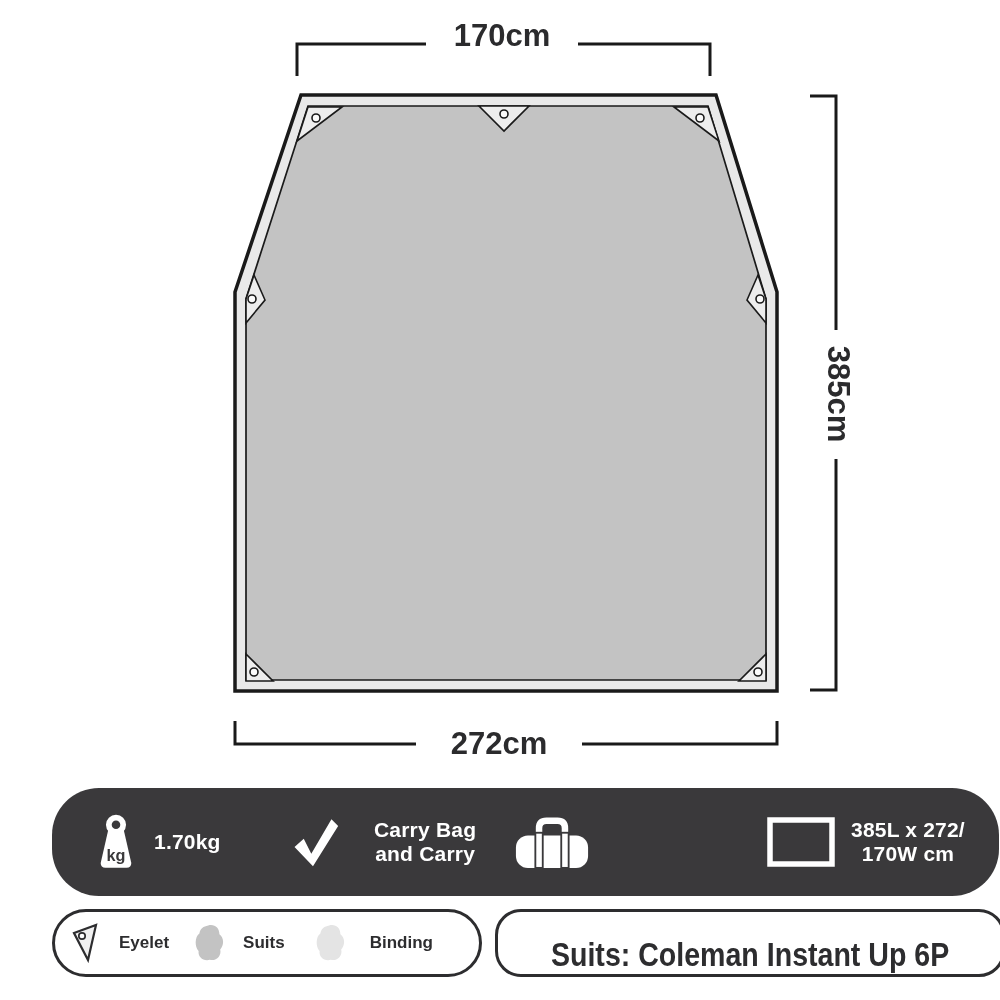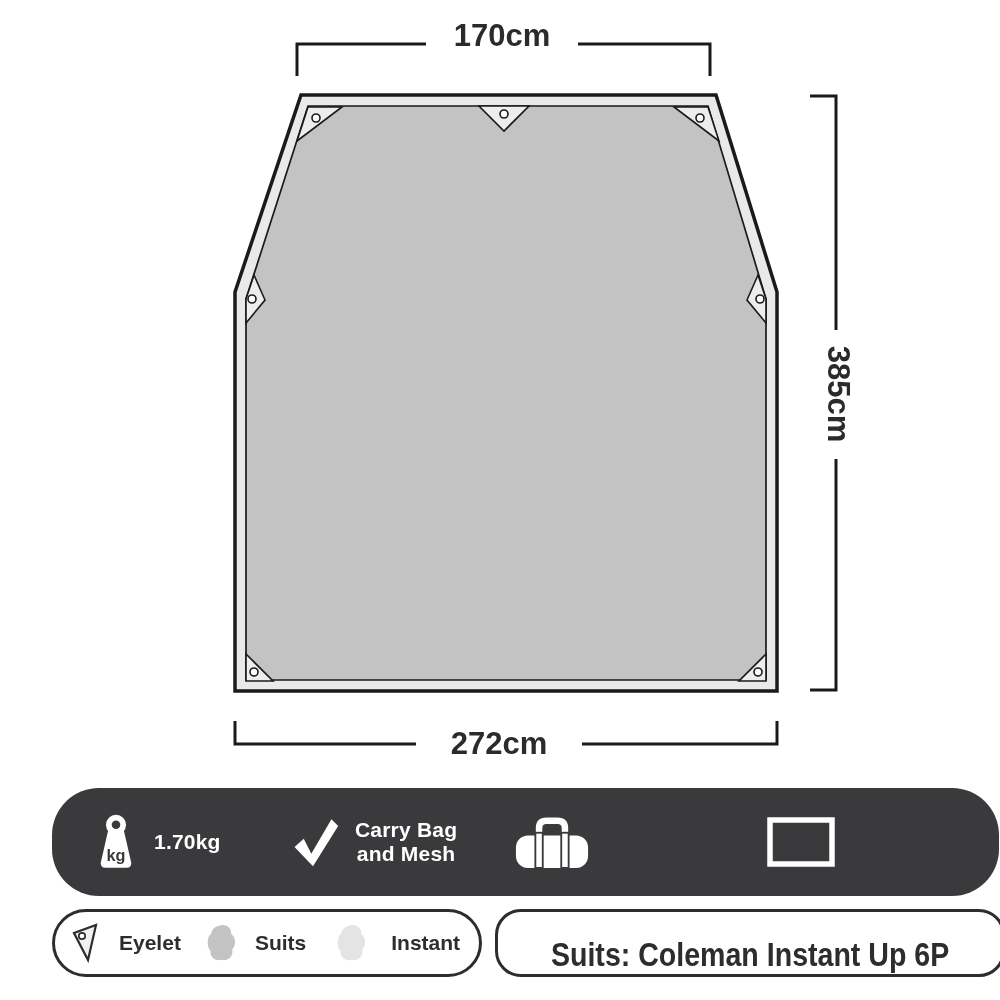--- a/index.html
+++ b/index.html
@@ -11,36 +11,36 @@
   .dim-label{font-weight:bold;fill:#2b2b2d;font-size:31px;font-family:"Liberation Sans",sans-serif;}
 
   
   .spec-bar{
     position:absolute;left:23px;top:788px;width:947px;height:108px;
     background:#3a393b;border-radius:47px;
   }
   .spec-group{position:absolute;top:0;height:108px;display:flex;align-items:center;}
   .spec-group .icon{flex:0 0 auto;display:block;}
   .g-weight{left:42px;}
-  .g-included{left:240px;}
+  .g-included{left:240px;gap:19px;}
   .g-packed{left:463px;}
   .g-flat{left:715px;}
   .spec-label{
     color:#ffffff;font-weight:bold;font-size:21px;line-height:1.16;
     letter-spacing:.2px;margin-left:16px;text-align:center;white-space:nowrap;
   }
   .spec-label.single{text-align:right;}
 
   
   .legend{
     position:absolute;left:23px;top:909px;width:430px;height:68px;
     background:#ffffff;border:3px solid #2d2d2f;border-radius:34px;
     box-sizing:border-box;display:flex;align-items:center;
   }
-  .legend-label{font-size:21px;font-weight:bold;color:#2d2d2f;white-space:nowrap;}
+  .legend-label{font-size:17px;font-weight:bold;color:#2d2d2f;white-space:nowrap;}
   .lg-eyelet-icon{margin-left:16px;}
   .lbl-eyelet{margin-left:20px;}
   .lg-mesh{margin-left:24px;}
   .lbl-mesh{margin-left:18px;}
   .lg-binding{margin-left:29px;}
   .lbl-binding{margin-left:24px;}
 
   
   .suits-box{
     position:absolute;left:466px;top:909px;width:510px;height:68px;
@@ -111,55 +111,59 @@
       </svg>
       <div class="spec-label single">1.70kg</div>
     </div>
 
     <div class="spec-group g-included">
       <svg class="icon" width="47" height="54" viewBox="0 0 56 62">
         <polygon points="3,37 14,27 23,45 47,4 55,12 25,60" fill="#ffffff"></polygon>
       </svg>
       <div class="spec-label">
         <div>Carry Bag</div>
-        <div>and Mesh</div>
+        <div>and Carry</div>
       </div>
     </div>
 
     <div class="spec-group g-packed">
       <svg class="icon" width="74" height="56" viewBox="0 0 80 60">
         <path d="M26,30 L26,15 Q26,7 34,7 L46,7 Q54,7 54,15 L54,30" fill="none" stroke="#ffffff" stroke-width="7"></path>
         <rect x="1" y="23" width="78" height="35" rx="13" fill="#ffffff"></rect>
         <rect x="22" y="20" width="8" height="38" fill="#ffffff" stroke="#3a393b" stroke-width="2"></rect>
         <rect x="50" y="20" width="8" height="38" fill="#ffffff" stroke="#3a393b" stroke-width="2"></rect>
       </svg>
     </div>
 
     <div class="spec-group g-flat">
       <svg class="icon" width="68" height="50" viewBox="0 0 68 50">
         <rect x="3" y="3" width="62" height="44" fill="none" stroke="#ffffff" stroke-width="5.5"></rect>
       </svg>
+      <div class="spec-label">
+        <div>385L x 272/</div>
+        <div>170W cm</div>
+      </div>
     </div>
   </div>
 
   <div class="legend">
     <svg class="lg-eyelet-icon" width="28" height="40" viewBox="0 0 28 40">
       <polygon points="3,10 25,2 17,37" fill="#f1f1f1" stroke="#2d2d2f" stroke-width="2.2"></polygon>
       <circle cx="11" cy="13" r="3.2" fill="#ffffff" stroke="#2d2d2f" stroke-width="1.7"></circle>
     </svg>
     <span class="legend-label lbl-eyelet">Eyelet</span>
 
     <svg class="lg-mesh" width="32" height="42" viewBox="0 0 40 50">
       <path d="M19,3 C27,1 33,6 33,14 C39,18 39,28 34,33 C36,41 29,48 21,46 C13,48 6,43 7,35 C2,30 2,17 8,13 C9,7 13,4 19,3 Z" fill="#c3c3c3"></path>
     </svg>
     <span class="legend-label lbl-mesh">Suits</span>
 
     <svg class="lg-binding" width="32" height="42" viewBox="0 0 40 50">
       <path d="M19,3 C27,1 33,6 33,14 C39,18 39,28 34,33 C36,41 29,48 21,46 C13,48 6,43 7,35 C2,30 2,17 8,13 C9,7 13,4 19,3 Z" fill="#e4e4e4"></path>
     </svg>
-    <span class="legend-label lbl-binding">Instant</span>
+    <span class="legend-label lbl-binding">Binding</span>
   </div>
 
   <div class="suits-box">
     <span class="suits-label">Suits: Coleman Instant Up 6P</span>
   </div>
 
 </div>
 
 </body></html>

